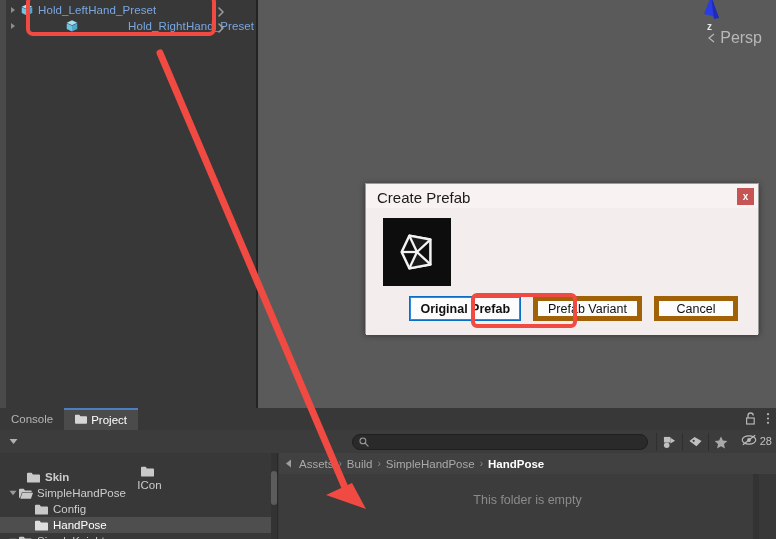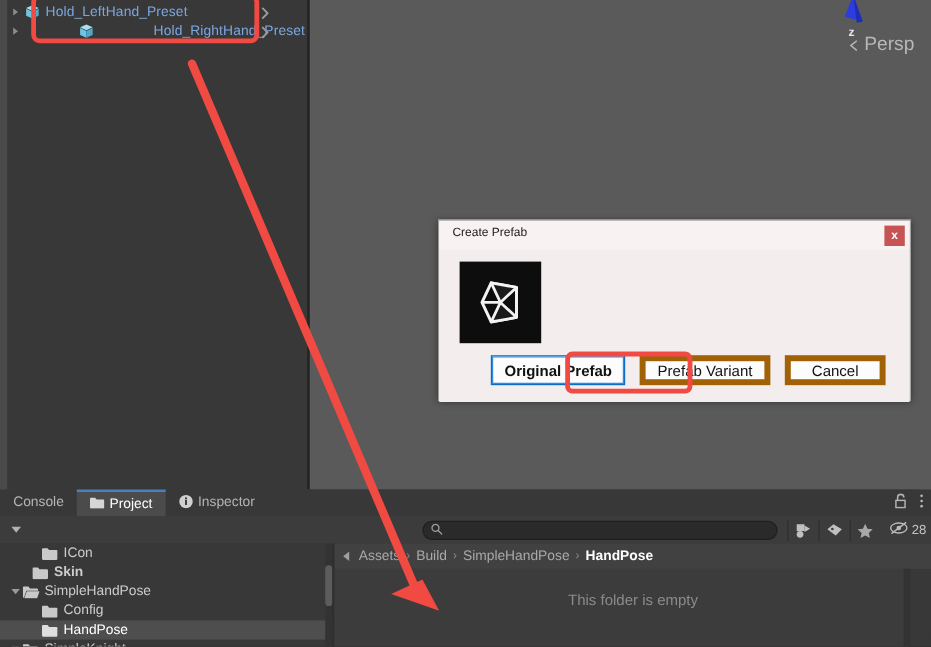--- a/index.html
+++ b/index.html
@@ -129,21 +129,21 @@
   }
   #dialog-titlebar {
     position: absolute;
     left: 0; top: 0;
     width: 100%; height: 24px;
     background: #f9f2f2;
   }
   #dialog-title {
     position: absolute;
     left: 11px; top: 5px;
-    font-size: 10px;
+    font-size: 15px;
     color: #1b1b1b;
   }
   #dialog-close {
     position: absolute;
     right: 4px; top: 4px;
     width: 17px; height: 17px;
     background: #c65454;
     color: #ffffff;
     font-size: 10px;
     font-weight: bold;
@@ -505,30 +505,20 @@
         <span>Console</span>
       </div>
       <div class="tab active">
         <span>
           <svg width="12" height="10" viewBox="0 0 14 11">
               <path d="M0 1.5 A1 1 0 0 1 1 0.5 L5 0.5 L6.4 2.2 L13 2.2 A1 1 0 0 1 14 3.2 L14 10 A1 1 0 0 1 13 11 L1 11 A1 1 0 0 1 0 10 Z" fill="#d6d6d6"></path>
             </svg>
         </span>
         <span>Project</span>
       </div>
-      <div class="tab">
-        <span>
-          <svg width="12" height="12" viewBox="0 0 12 12">
-              <circle cx="6" cy="6" r="5.6" fill="#d0d0d0"></circle>
-              <rect x="5.2" y="4.6" width="1.6" height="4.2" fill="#3a3a3a"></rect>
-              <rect x="5.2" y="2.5" width="1.6" height="1.6" fill="#3a3a3a"></rect>
-            </svg>
-        </span>
-        <span>Inspector</span>
-      </div>
       <div id="tabbar-right">
         <span>
           <svg width="11" height="13" viewBox="0 0 11 13">
               <path d="M3 6 L3 3.6 A2.6 2.6 0 0 1 8.2 3.6" stroke="#b5b5b5" stroke-width="1.3" fill="none"></path>
               <rect x="1.6" y="6" width="7.6" height="6" stroke="#b5b5b5" stroke-width="1.2" fill="none"></rect>
             </svg>
         </span>
         <span>
           <svg width="4" height="13" viewBox="0 0 4 13">
               <circle cx="2" cy="2.2" r="1.1" fill="#b5b5b5"></circle>
@@ -581,21 +571,21 @@
               <ellipse cx="8.5" cy="6" rx="7.2" ry="4.4" stroke="#bcbcbc" stroke-width="1.2" fill="none"></ellipse>
               <circle cx="8.5" cy="6" r="2" fill="#bcbcbc"></circle>
               <path d="M2 11 L15 1" stroke="#bcbcbc" stroke-width="1.3"></path>
             </svg>
         </span>
         <span>28</span>
       </div>
     </div>
 
     <div id="folder-tree">
-      <div class="tree-row" style="padding-left:22px;">
+      <div class="tree-row" style="padding-left:22px;flex-direction:column;">
         <span class="tree-arrow"></span>
         <span class="folder-ico">
           <svg width="13" height="11" viewBox="0 0 14 11">
               <path d="M0 1.5 A1 1 0 0 1 1 0.5 L5 0.5 L6.4 2.2 L13 2.2 A1 1 0 0 1 14 3.2 L14 10 A1 1 0 0 1 13 11 L1 11 A1 1 0 0 1 0 10 Z" fill="#c9c9c9"></path>
             </svg>
         </span>
         <span>ICon</span>
       </div>
 
       <div class="tree-row" style="padding-left:14px;font-weight:bold;">

